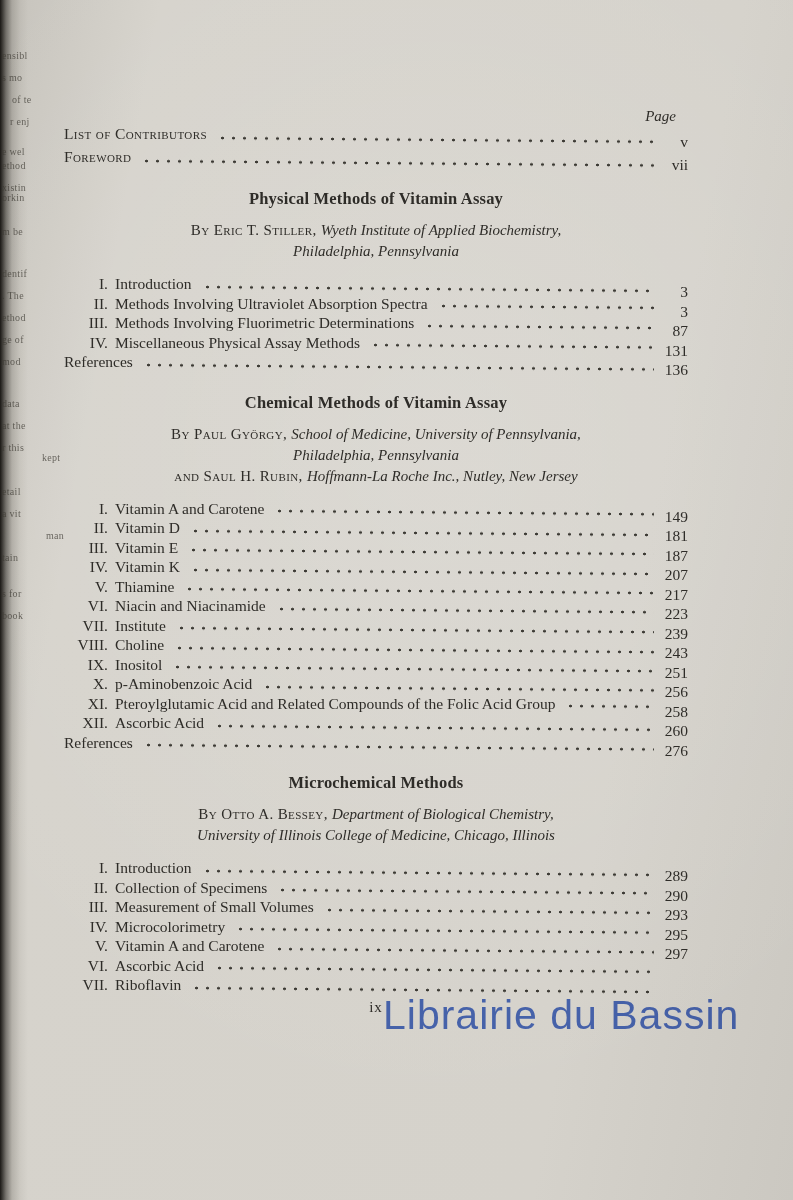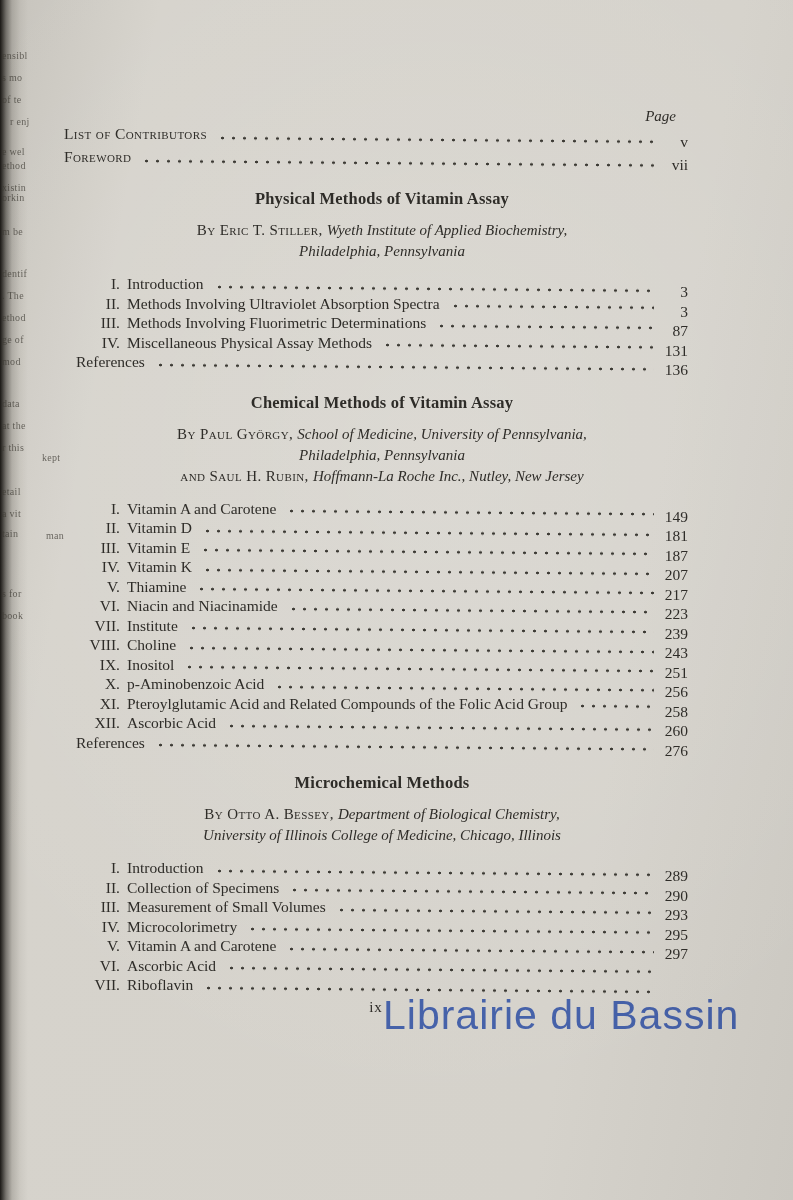--- a/index.html
+++ b/index.html
@@ -51,21 +51,21 @@
   .sc{font-variant:small-caps;letter-spacing:.4px;}
   .it{font-style:italic;}
   .leader{
     flex:1;min-width:10px;height:6px;
     align-self:flex-end;margin:0 4px 4px 9px;
     background-image:radial-gradient(circle,#3b3933 1.1px,rgba(0,0,0,0) 1.7px);
     background-size:11px 6px;background-repeat:repeat-x;background-position:1px 50%;
     transform:rotate(0.5deg);transform-origin:left 50%;
   }
   .pagenum{flex:none;min-width:30px;text-align:right;transform:translateY(8px);}
-  .section{margin-top:20px;margin-left:12px;}
+  .section{margin-top:20px;}
   .sec-heading{
     margin:0 0 10px;text-align:center;
     font-size:16.5px;font-weight:700;line-height:22px;letter-spacing:.2px;
   }
   .byline{text-align:center;font-size:15px;line-height:21px;}
   .entries{margin-top:12px;}
   .folio{text-align:center;margin-top:4px;font-size:15px;letter-spacing:1px;}
   .watermark{
     position:absolute;left:383px;top:992px;
     font-family:"Liberation Sans","DejaVu Sans",sans-serif;
@@ -74,40 +74,40 @@
   }
 </style>
 </head>
 <body>
 
 <div class="page">
   <div class="gutter"></div>
   <div class="frags">
       <span class="frag" style="top: 50px;">ensibl</span>
       <span class="frag" style="top: 72px;">s mo</span>
-      <span class="frag" style="top: 94px;">of te</span>
+      <span class="frag" style="top: 94px; padding-left: 10px;">of te</span>
       <span class="frag" style="top: 116px; margin-left: 8px;">r enj</span>
       <span class="frag" style="top: 146px;">e wel</span>
       <span class="frag" style="top: 160px;">ethod</span>
       <span class="frag" style="top: 182px;">xistin</span>
       <span class="frag" style="top: 192px;">orkin</span>
       <span class="frag" style="top: 226px;">m be</span>
       <span class="frag" style="top: 268px;">dentif</span>
       <span class="frag" style="top: 290px;">. The</span>
       <span class="frag" style="top: 312px;">ethod</span>
       <span class="frag" style="top: 334px;">ge of</span>
       <span class="frag" style="top: 356px;">mod</span>
       <span class="frag" style="top: 398px;">data</span>
       <span class="frag" style="top: 420px;">at the</span>
       <span class="frag" style="top: 442px;">r this</span>
       <span class="frag" style="top: 452px; padding-left: 40px;">kept</span>
       <span class="frag" style="top: 486px;">etail</span>
       <span class="frag" style="top: 508px;">a vit</span>
       <span class="frag" style="top: 530px; margin-left: 44px;">man</span>
-      <span class="frag" style="top: 528px; font-family: Liberation Serif, serif;">tain</span>
+      <span class="frag" style="top: 552px; font-family: Liberation Serif, serif;">tain</span>
       <span class="frag" style="top: 588px;">s for</span>
       <span class="frag" style="top: 610px;">book</span>
     </div>
 
   <div class="content">
     <div class="page-col it">Page</div>
     <div id="front-matter">
         <div class="toc-row">
           <span class="label sc">List of Contributors</span>
           <span class="leader"></span>

